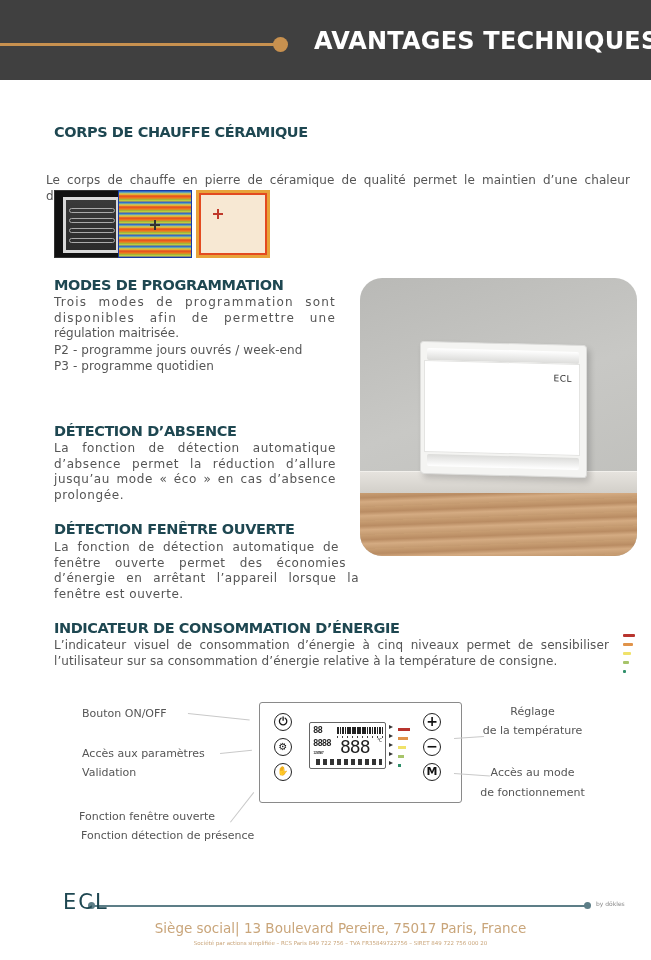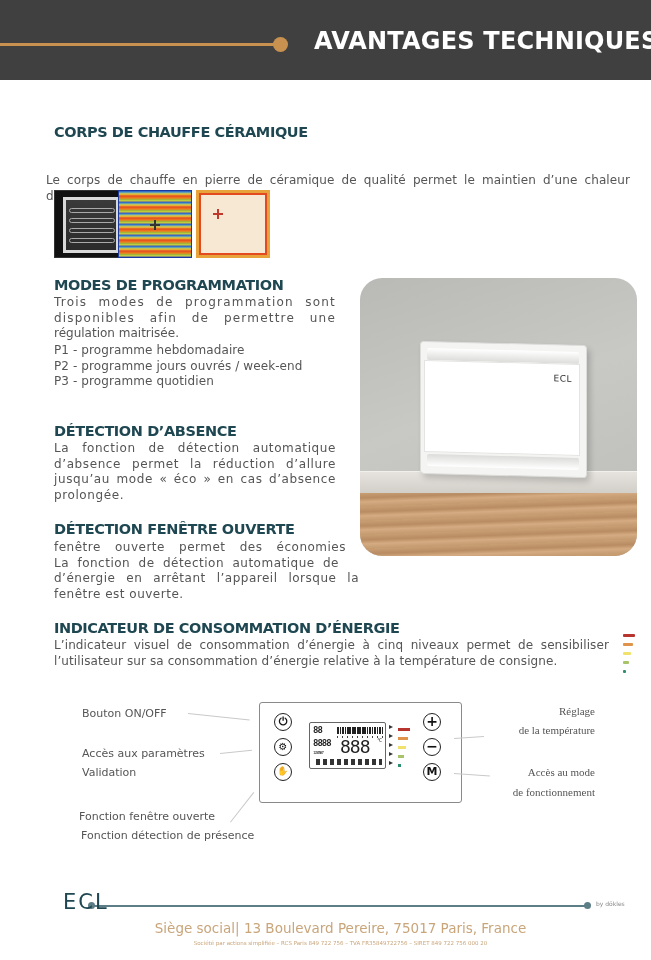--- a/index.html
+++ b/index.html
@@ -34,21 +34,21 @@
     .photo .radiator { position: absolute; left: 60px; top: 65px; width: 167px; height: 133px; background: #f4f4f2; border: 1px solid #dcdcda; border-radius: 4px; box-shadow: 3px 4px 6px rgba(0,0,0,0.18); transform: skewY(1.5deg); }
     .photo .rad-top { position: absolute; left: 6px; top: 6px; width: 152px; height: 12px; background: linear-gradient(#ffffff, #dcdcda); border-radius: 2px; }
     .photo .rad-panel { position: absolute; left: 3px; top: 18px; width: 156px; height: 92px; background: #ffffff; border: 1px solid #e4e4e2; }
     .photo .rad-bottom { position: absolute; left: 6px; top: 112px; width: 152px; height: 12px; background: linear-gradient(#dcdcda, #ffffff); border-radius: 2px; }
     .photo .rad-logo { position: absolute; right: 14px; top: 28px; font-size: 9px; color: #333; letter-spacing: 0.5px; }
 
     .levels { position: absolute; left: 623px; top: 634px; width: 14px; }
     .levels span { display: block; height: 3px; margin-bottom: 6px; border-radius: 1px; }
 
     .callout { position: absolute; font-size: 11px; color: #555; white-space: nowrap; }
-    .callout.right { text-align: right; font-family: Liberation Serif, serif; }
+    .callout.right { text-align: center; }
     .connector { position: absolute; height: 1px; background: #c9c9c9; transform-origin: 0 0; }
 
     .panel { position: absolute; left: 259px; top: 702px; width: 203px; height: 101px; border: 1px solid #8a8a8a; border-radius: 3px; background: #fff; }
     .btn { position: absolute; width: 18px; height: 18px; border-radius: 50%; border: 1.5px solid #222; font-size: 11px; font-weight: bold; color: #111; text-align: center; line-height: 15px; background: #fff; }
     .lcd { position: absolute; left: 49px; top: 19px; width: 77px; height: 47px; border: 1px solid #666; border-radius: 2px; background: #fff; }
     .lcd .seg { position: absolute; font-family: "DejaVu Sans Mono", monospace; color: #222; font-weight: bold; letter-spacing: -1px; }
     .lcd .bar { position: absolute; left: 27px; top: 4px; width: 46px; height: 7px; background: repeating-linear-gradient(90deg, #222 0px, #222 1.5px, #fff 1.5px, #fff 2.5px); }
     .lcd .ticks { position: absolute; left: 27px; top: 13px; width: 46px; height: 2px; background: repeating-linear-gradient(90deg, #444 0px, #444 1px, #fff 1px, #fff 5px); }
     .lcd .icons { position: absolute; left: 6px; top: 36px; width: 66px; height: 6px; background: repeating-linear-gradient(90deg, #333 0px, #333 4px, #fff 4px, #fff 7px); }
     .arrows { position: absolute; left: 129px; top: 22px; width: 6px; }
@@ -94,37 +94,36 @@
   <div class="cross red" style="left:14px; top:16px;"></div>
 </div>
 
 <div class="h" style="left:54px; top:277px;">MODES DE PROGRAMMATION</div>
 <div class="p" style="left:54px; top:295px; width:282px; letter-spacing:1.2px;">
   <span class="line-just">Trois modes de programmation sont</span>
   <span class="line-just">disponibles afin de permettre une</span>
   <span class="line-left" style="letter-spacing:0;">régulation maitrisée.</span>
 </div>
 <div class="p" style="left:54px; top:343px; width:300px;">
-  <span class="line-left">P1 - programme hebdomadaire</span>
   <span class="line-left">P2 - programme jours ouvrés / week-end</span>
   <span class="line-left">P3 - programme quotidien</span>
 </div>
 
 <div class="h" style="left:54px; top:423px;">DÉTECTION D’ABSENCE</div>
 <div class="p" style="left:54px; top:441px; width:282px; letter-spacing:0.6px;">
   <span class="line-just">La fonction de détection automatique</span>
   <span class="line-just">d’absence permet la réduction d’allure</span>
   <span class="line-just">jusqu’au mode « éco » en cas d’absence</span>
   <span class="line-left">prolongée.</span>
 </div>
 
 <div class="h" style="left:54px; top:521px;">DÉTECTION FENÊTRE OUVERTE</div>
 <div class="p" style="left:54px; top:540px; width:305px; letter-spacing:0.5px;">
+  <span class="line-just" style="width:285px;">La fonction de détection automatique de</span>
   <span class="line-just" style="width:292px;">fenêtre ouverte permet des économies</span>
-  <span class="line-just" style="width:285px;">La fonction de détection automatique de</span>
   <span class="line-just">d’énergie en arrêtant l’appareil lorsque la</span>
   <span class="line-left">fenêtre est ouverte.</span>
 </div>
 
 <div class="photo">
   <div class="baseboard"></div>
   <div class="floor"></div>
   <div class="radiator">
     <div class="rad-top"></div>
     <div class="rad-panel"></div>

